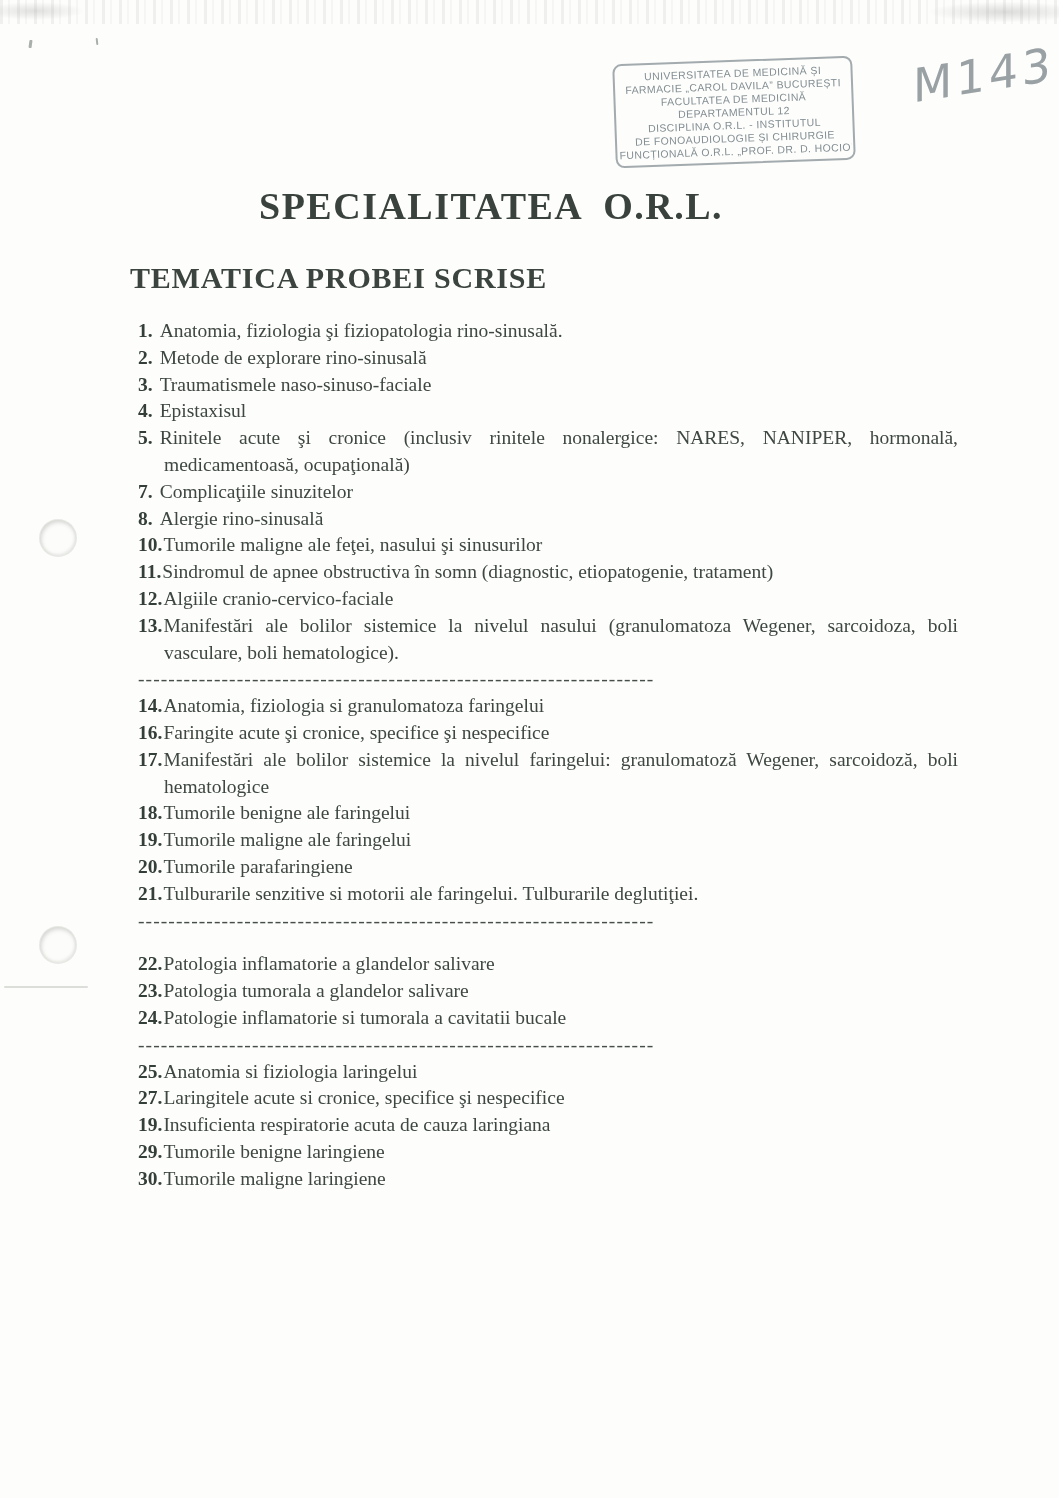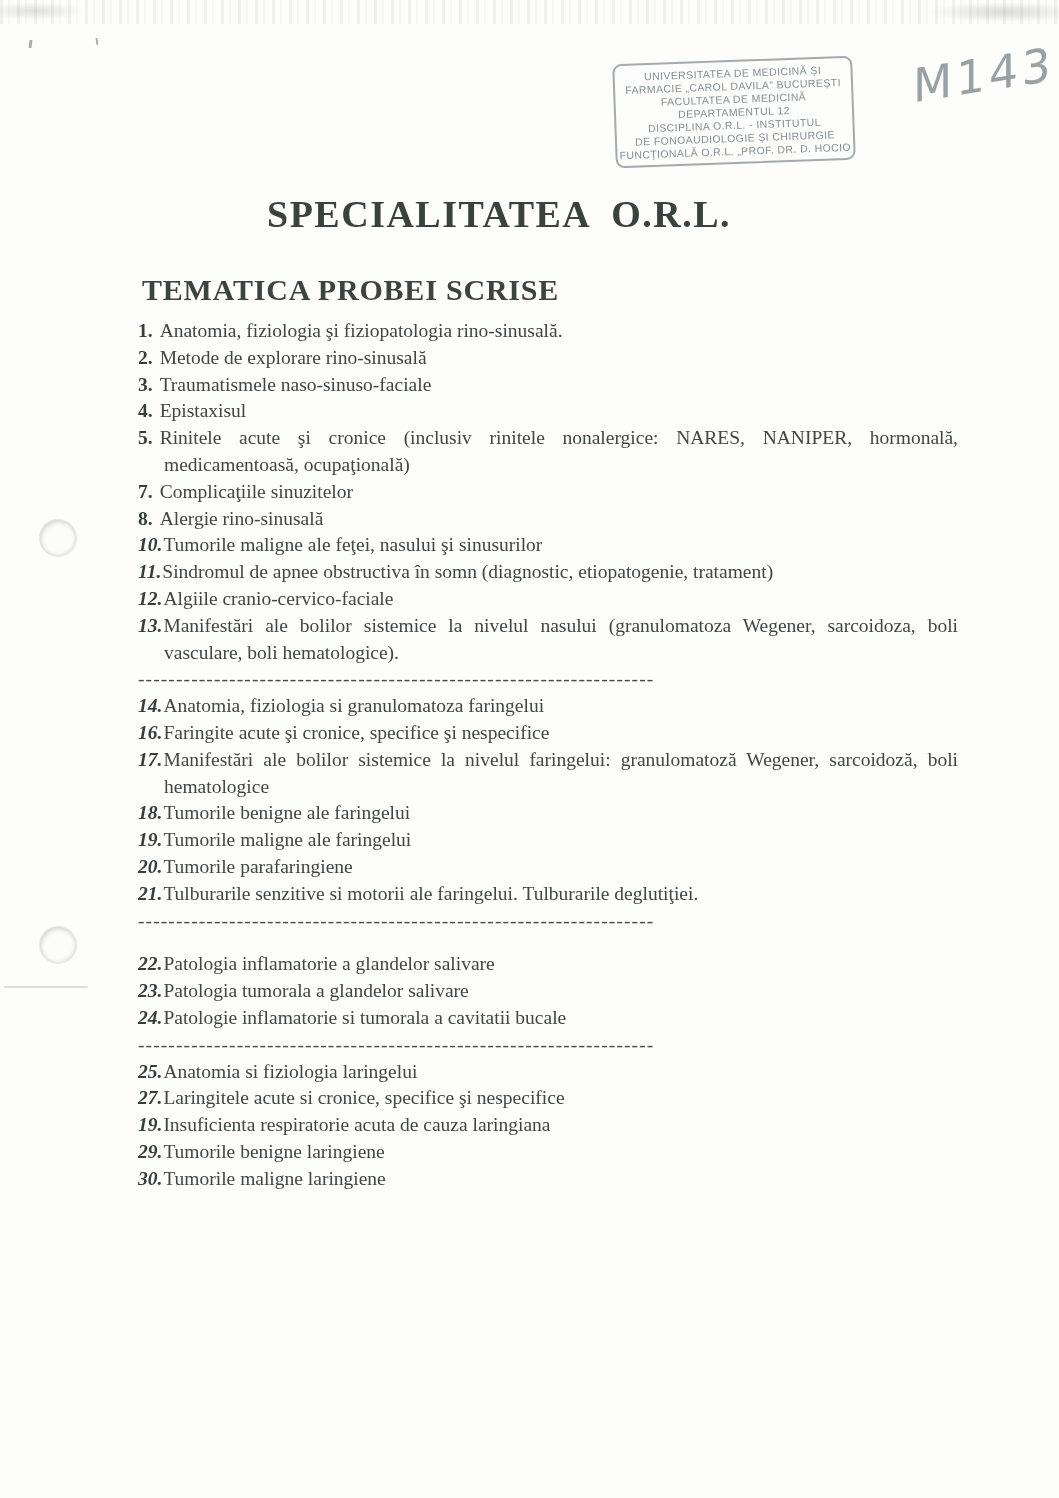--- a/index.html
+++ b/index.html
@@ -47,40 +47,40 @@
   .handwriting{
     position:absolute;left:912px;top:48px;
     font-family:"DejaVu Sans", sans-serif;
     font-size:46px;
     color:#99a1a4;
     transform:rotate(-9deg) skewX(-9deg);
     letter-spacing:4px;
   }
 
   .title{
-    position:absolute;left:259px;top:184px;margin:8px;
+    position:absolute;left:259px;top:184px;margin:0;
     font-size:38px;font-weight:700;letter-spacing:1.5px;
     color:#39423c;white-space:pre;
   }
   .subtitle{
-    position:absolute;left:130px;top:261px;margin:12px;
+    position:absolute;left:130px;top:261px;margin:0;
     font-size:30px;font-weight:700;letter-spacing:.8px;
     color:#3b443e;
   }
 
   .list{
     position:absolute;left:138px;top:318px;width:820px;
     font-size:19.5px;line-height:26.8px;
   }
   .item{
     text-align:justify;
     padding-left:26px;text-indent:-26px;
   }
   .num{font-weight:700;color:#353f39;margin-right:7px;}
-  .num.tight{margin-right:1px;font-style:italic;}
+  .num.tight{margin-right:1px;}
   .sep{
     white-space:nowrap;overflow:hidden;
     width:524px;
     letter-spacing:1.1px;
     color:#454e48;
   }
   .group-gap{height:17px;}
 
   
   .hole{

